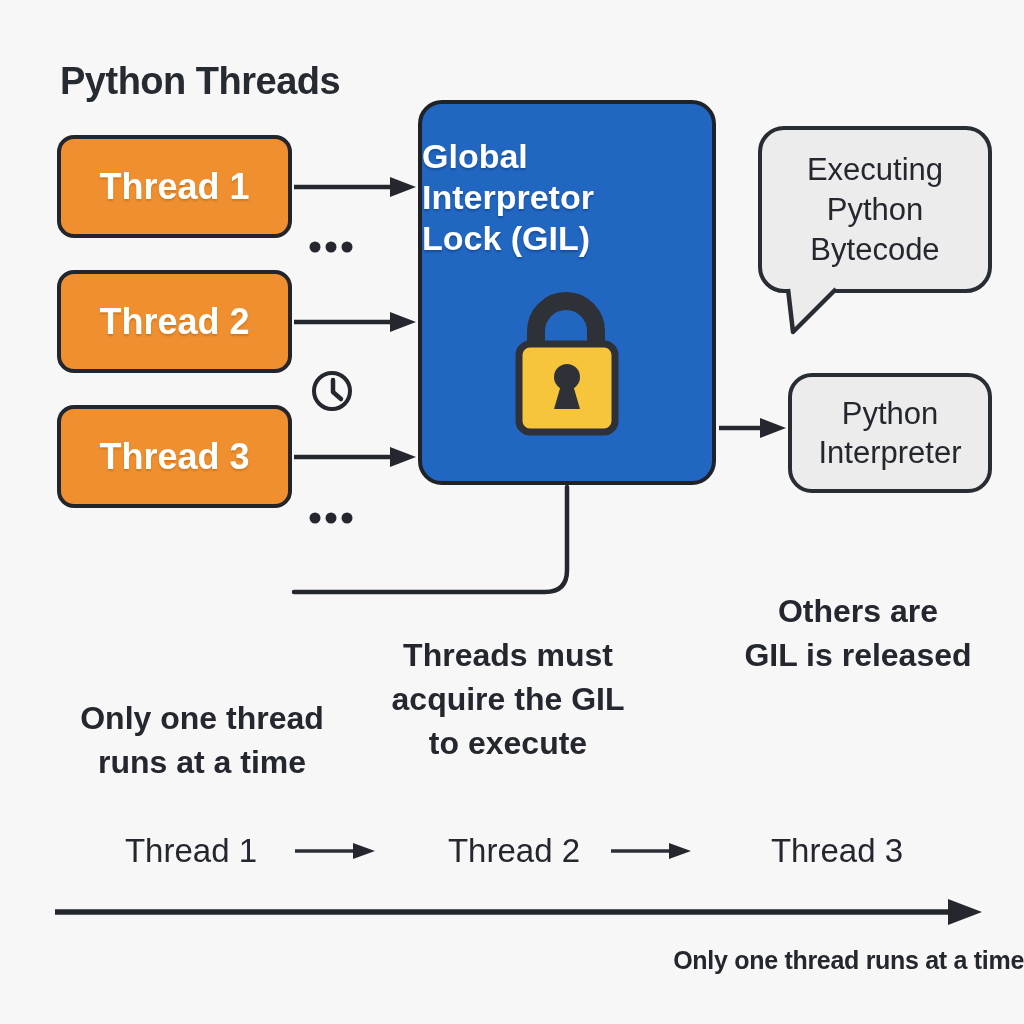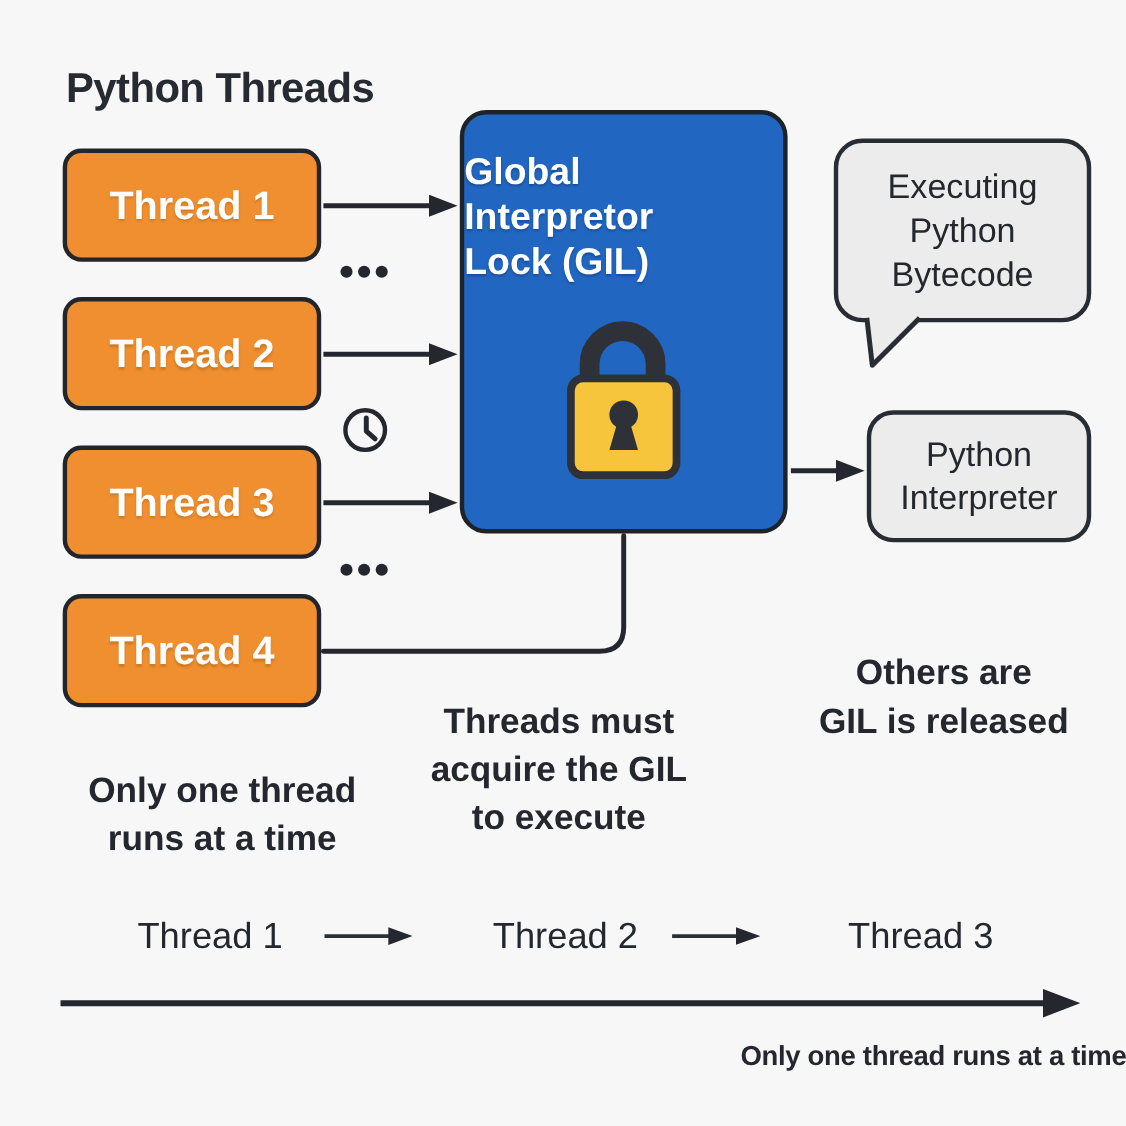--- a/index.html
+++ b/index.html
@@ -89,23 +89,20 @@
 
   <div class="abs thread-box t1">
     <span>Thread 1</span>
   </div>
   <div class="abs thread-box t2">
     <span>Thread 2</span>
   </div>
   <div class="abs thread-box t3">
     <span>Thread 3</span>
   </div>
-  <div class="abs thread-box t4">
-    <span>Thread 4</span>
-  </div>
 
   <div class="abs gil-box">
     <div class="gil-title">
       <div>Global</div>
       <div>Interpretor</div>
       <div>Lock (GIL)</div>
     </div>
   </div>
 
   <div class="abs panel bubble">

